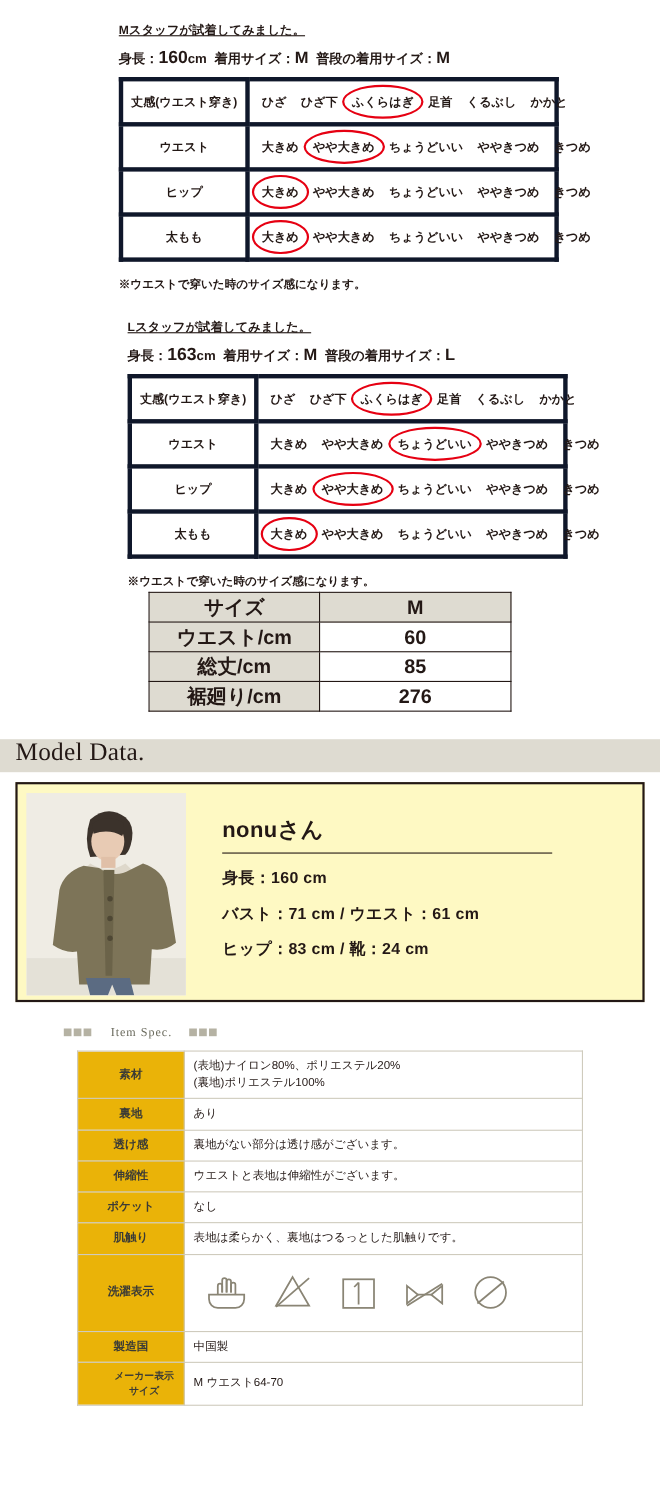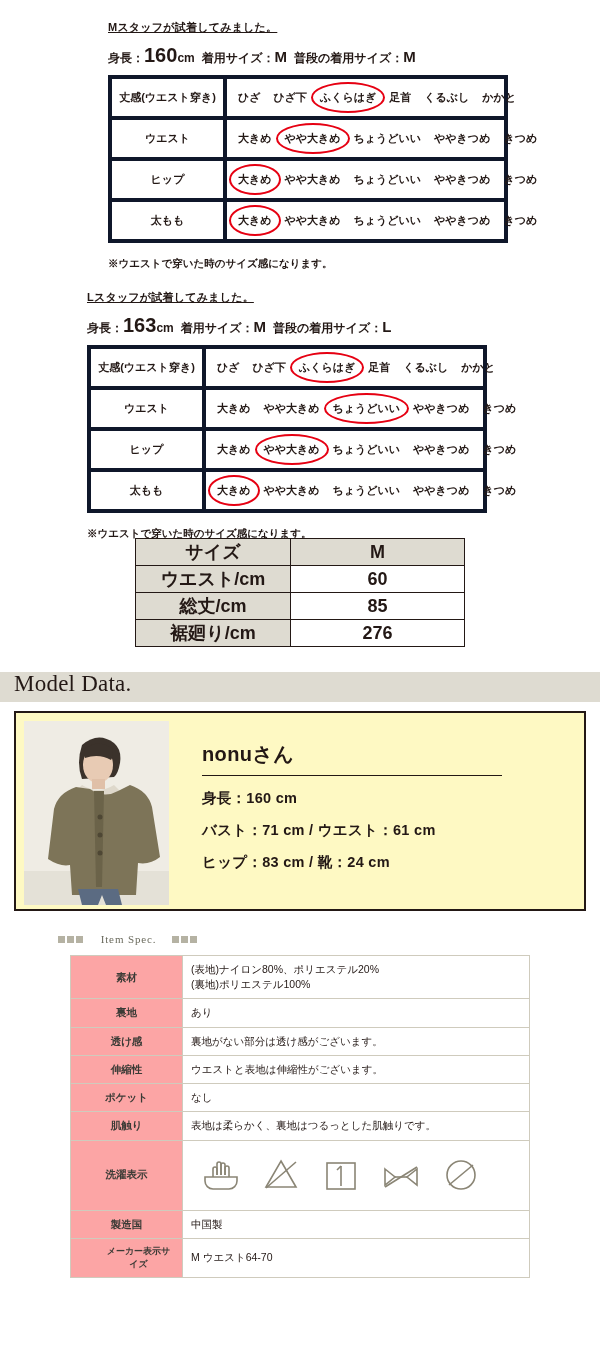--- a/index.html
+++ b/index.html
@@ -21,21 +21,21 @@
     font-weight: bold;
     text-decoration: underline;
     letter-spacing: 0.02em;
   }
   .fit-meta {
     font-size: 12px;
     font-weight: bold;
     margin-top: 9px;
     white-space: nowrap;
   }
-  .fit-meta .num { font-size: 20px; }
+  .fit-meta .num { font-size: 16px; }
   .fit-meta .big { font-size: 15px; }
   .fit-meta .sp { display: inline-block; width: 7px; }
 
   table.fit {
     border-collapse: collapse;
     margin-top: 8px;
     width: 400px;
     table-layout: fixed;
   }
   table.fit td {
@@ -143,25 +143,25 @@
     position: absolute;
   }
   table.spec td {
     border: 1px solid #cfcbbd;
     font-size: 10.5px;
     vertical-align: middle;
     padding: 6px 8px;
     line-height: 1.45;
   }
   table.spec td.k {
-    width: 112px;
+    width: 97px;
     text-align: center;
     font-weight: bold;
     color: #3b3b36;
-    background: #fca5a5;
+    background: #eab308;
   }
   .care-row td { height: 70px; }
   .care-icons { display: flex; gap: 20px; align-items: center; padding-left: 10px; }
 </style>
 </head>
 <body>
 
 <div class="fit-block" style="left:108px; top:20px;">
   <div class="fit-title">Mスタッフが試着してみました。</div>
   <div class="fit-meta">
@@ -191,21 +191,21 @@
       <td class="lab">太もも</td>
       <td class="opts">
         <span class="opt circled">大きめ</span><span class="opt">やや大きめ</span><span class="opt">ちょうどいい</span><span class="opt">ややきつめ</span><span class="opt">きつめ</span>
       </td>
     </tr>
   </tbody>
     </table>
   <div class="fit-note">※ウエストで穿いた時のサイズ感になります。</div>
 </div>
 
-<div class="fit-block" style="left:87px; top:290px;">
+<div class="fit-block" style="left:116px; top:290px;">
   <div class="fit-title">Lスタッフが試着してみました。</div>
   <div class="fit-meta">
     <span>身長：</span><span class="num">163</span><span>cm</span><span class="sp"></span><span>着用サイズ：</span><span class="big">M</span><span class="sp"></span><span>普段の着用サイズ：</span><span class="big">L</span>
   </div>
   <table class="fit">
     <tbody>
         <tr>
       <td class="lab">丈感(ウエスト穿き)</td>
       <td class="opts">
         <span class="opt">ひざ</span><span class="opt">ひざ下</span><span class="opt circled">ふくらはぎ</span><span class="opt">足首</span><span class="opt">くるぶし</span><span class="opt">かかと</span>

